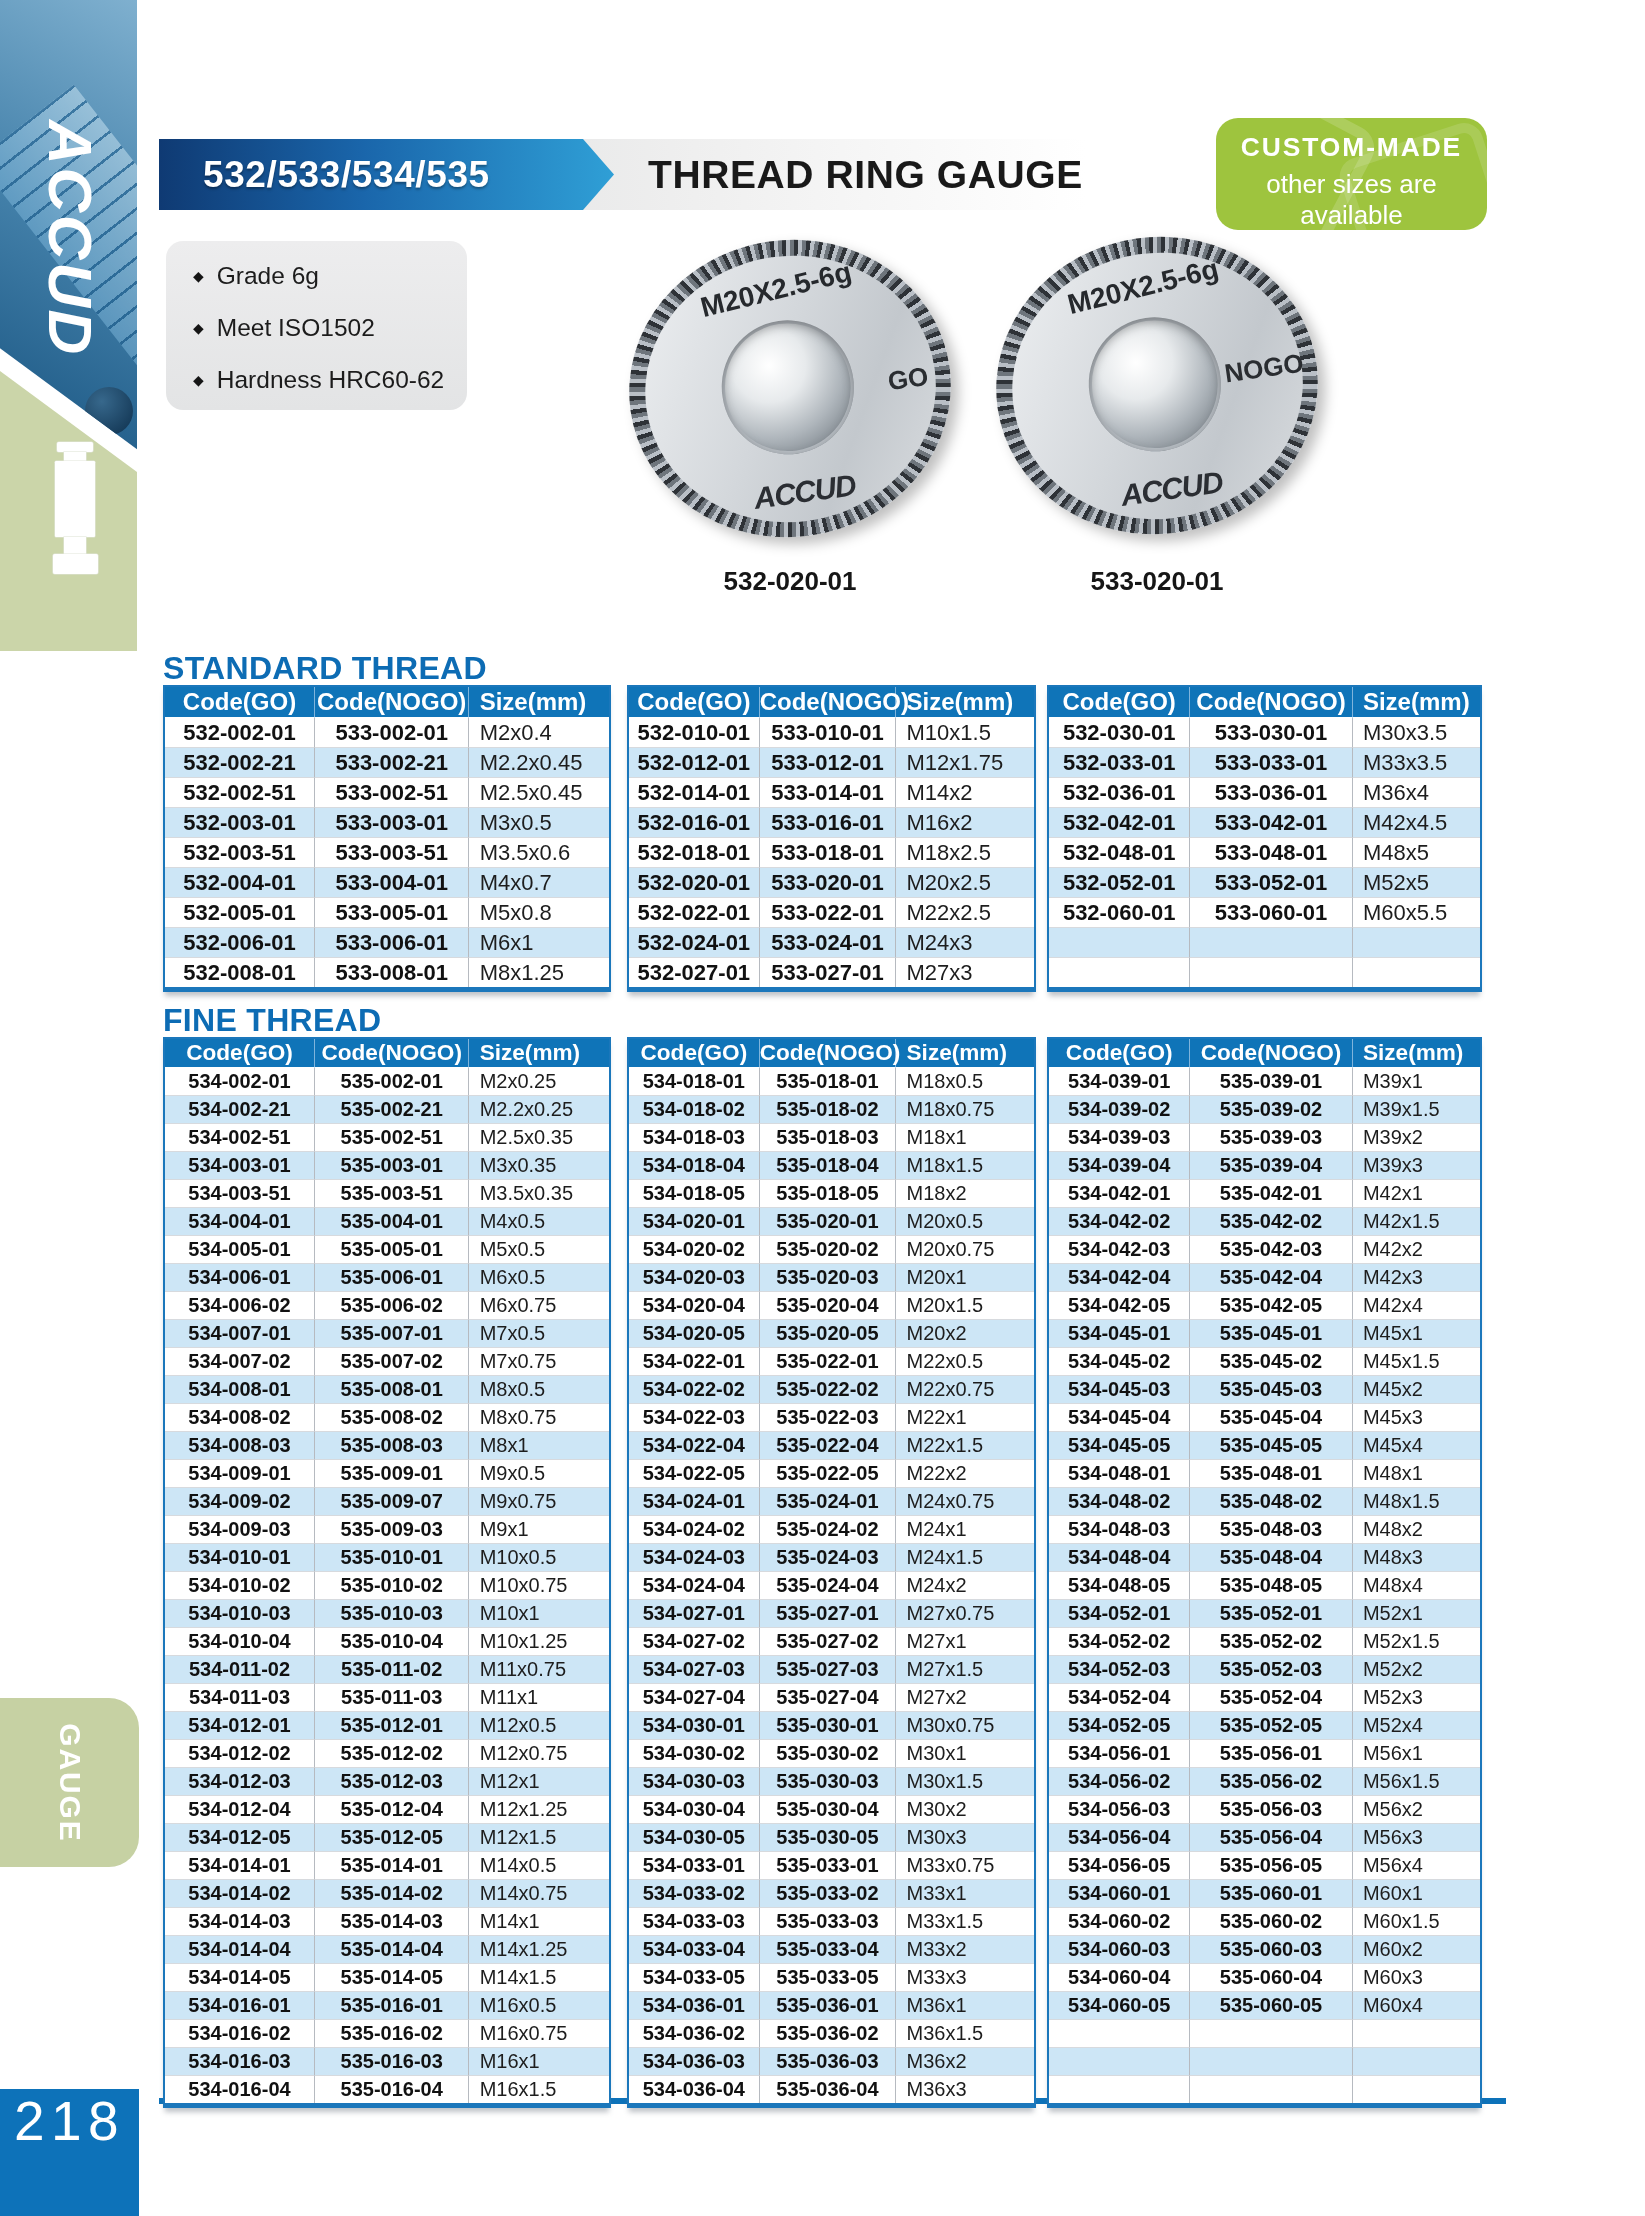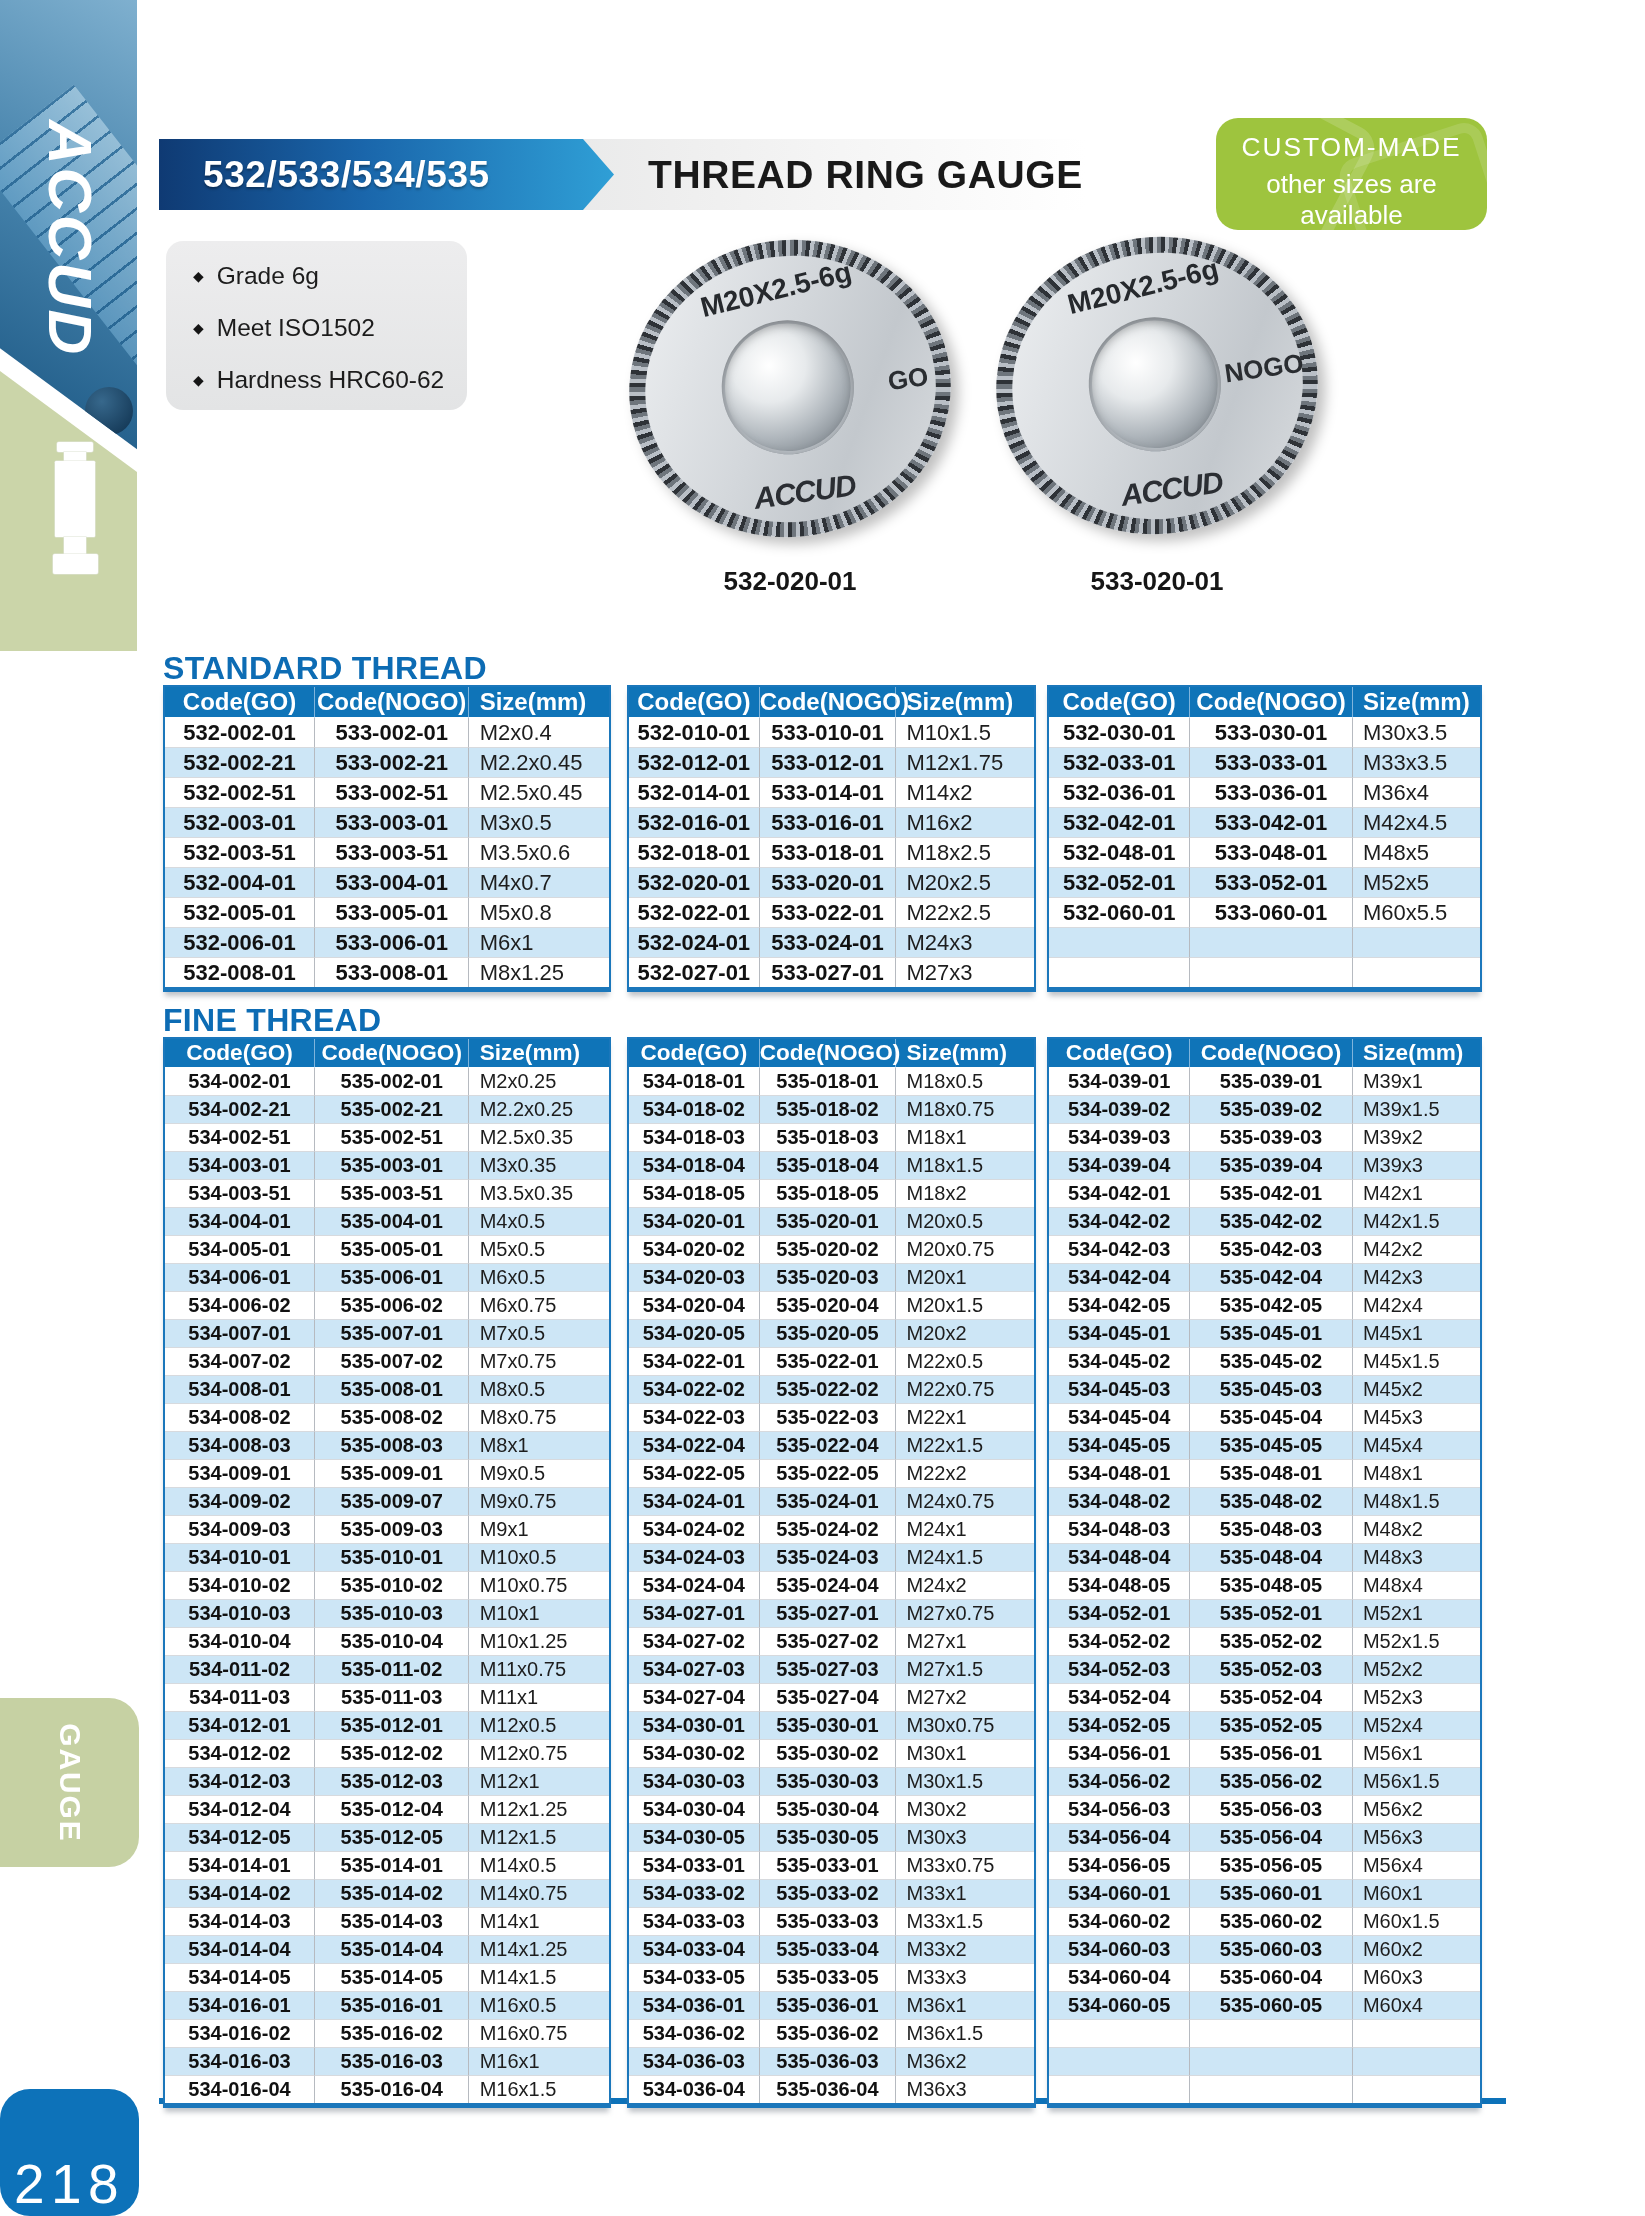--- a/index.html
+++ b/index.html
@@ -30,21 +30,21 @@
   .pi-neck{width:22px;height:9px;}
   .pi-body{width:40px;height:76px;border-radius:1.3px;}
   .pi-neck2{width:22px;height:17px;}
   .pi-base{width:45px;height:19.3px;border-radius:1.9px;}
 
   .gauge-tab{position:absolute;left:0;top:1698px;width:139px;height:169px;background:#c6d1a3;
     border-radius:0 30px 30px 0;display:flex;align-items:center;justify-content:center;}
   .gauge-tab span{transform:rotate(90deg);color:#fff;font-weight:700;font-size:30px;letter-spacing:1.9px;}
 
   .pagenum{position:absolute;left:0;top:2089px;width:139px;height:127px;background:#0d72b9;
-    display:flex;align-items:flex-end;justify-content:center;border-radius:30px;}
+    display:flex;align-items:flex-start;justify-content:center;}
   .pagenum span{color:#fff;font-size:55px;letter-spacing:6.4px;}
 
   .footer-line{position:absolute;left:159px;top:2098px;width:1347px;height:5.8px;background:#0d72b9;}
 
   
   .hdr-gray{position:absolute;left:159px;top:139px;width:975px;height:71px;
     background:linear-gradient(90deg,#d8d9da 0%,#efefef 55%,#ffffff 95%);}
   .banner{position:absolute;left:159px;top:139px;width:455px;height:71px;
     clip-path:polygon(0 0,calc(100% - 31px) 0,100% 50%,calc(100% - 31px) 100%,0 100%);
     background:linear-gradient(90deg,#0f3a73 0%,#1a66ab 45%,#2f9fd6 100%);
@@ -53,21 +53,21 @@
     text-shadow:0 1.9px 2.6px rgba(0,0,0,.35);}
   .page-title{position:absolute;left:648px;top:153px;font-size:39px;font-weight:900;
     color:#191919;letter-spacing:0.6px;}
 
   .badge{position:absolute;left:1216px;top:118px;width:271px;height:112px;border-radius:22px;
     background:#9ec43e;overflow:hidden;text-align:center;box-sizing:border-box;padding-top:14px;}
   .badge::before{content:"";position:absolute;width:155px;height:168px;left:-45px;top:-32px;
     border:11.6px solid rgba(255,255,255,.16);border-radius:23px;transform:rotate(28deg);}
   .badge::after{content:"";position:absolute;width:129px;height:148px;right:-19.3px;top:19.3px;
     border:10.3px solid rgba(255,255,255,.13);border-radius:19.3px;transform:rotate(-18deg);}
-  .badge .b1{position:relative;color:#fff;font-size:26.4px;font-weight:400;letter-spacing:1.9px;z-index:1;}
+  .badge .b1{position:relative;color:#fff;font-size:26.4px;font-weight:700;letter-spacing:1.9px;z-index:1;}
   .badge .b2{position:relative;color:#fff;font-size:26px;margin-top:6.4px;z-index:1;}
   .badge .b3{position:relative;color:#fff;font-size:22px;margin-top:1.3px;z-index:1;}
 
   
   .featbox{position:absolute;left:166px;top:241px;width:301px;height:169px;border-radius:17px;
     background:linear-gradient(#ededee,#e3e4e5);box-sizing:border-box;padding:9px 0 0 27px;}
   .feat{height:52px;display:flex;align-items:center;gap:13px;}
   .feat .bullet{font-size:14px;color:#151515;line-height:1;}
   .feat .ftext{font-size:24.5px;color:#1c1c1c;}
 

